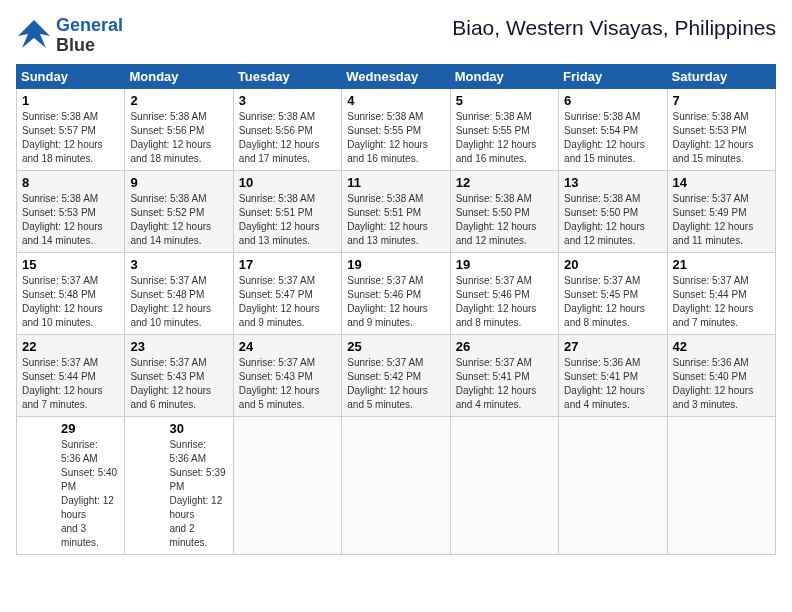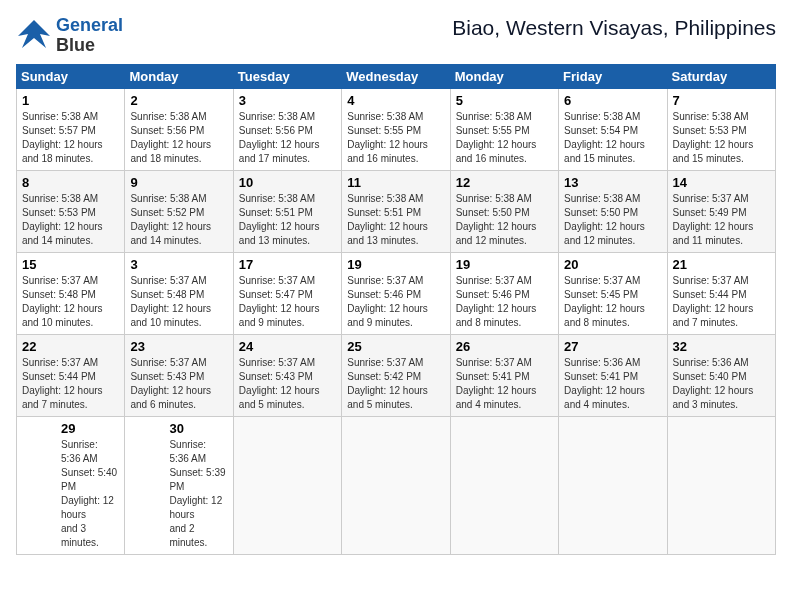--- a/index.html
+++ b/index.html
@@ -233,21 +233,21 @@
         </td>
         <td>
           <span class="day-num">26</span>
           <div class="day-info">Sunrise: 5:37 AM<br>Sunset: 5:41 PM<br>Daylight: 12 hours<br>and 4 minutes.</div>
         </td>
         <td>
           <span class="day-num">27</span>
           <div class="day-info">Sunrise: 5:36 AM<br>Sunset: 5:41 PM<br>Daylight: 12 hours<br>and 4 minutes.</div>
         </td>
         <td>
-          <span class="day-num">32</span>
+          <span class="day-num">42</span>
           <div class="day-info">Sunrise: 5:36 AM<br>Sunset: 5:40 PM<br>Daylight: 12 hours<br>and 3 minutes.</div>
         </td>
       </tr>
       <tr>
         <td>
           <span class="day-num">29</span>
           <div class="day-info">Sunrise: 5:36 AM<br>Sunset: 5:40 PM<br>Daylight: 12 hours<br>and 3 minutes.</div>
         </td>
         <td>
           <span class="day-num">30</span>

